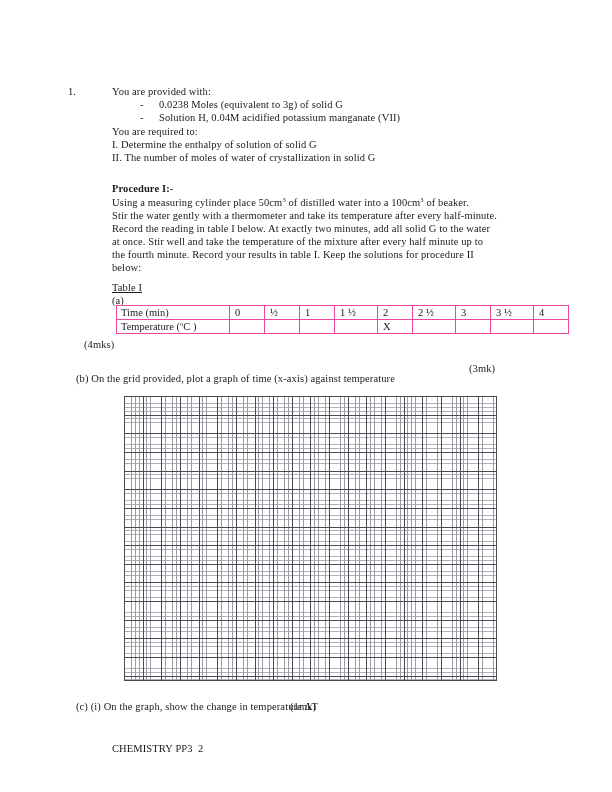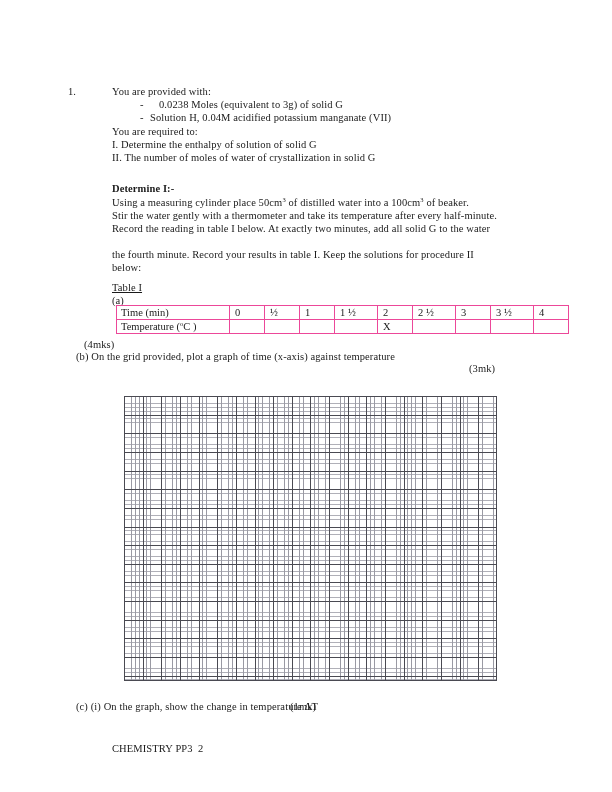--- a/index.html
+++ b/index.html
@@ -38,21 +38,21 @@
     line-height: 0;
   }
 
   
   #q-number { left: 68px; top: 85px; }
   #q-intro  { left: 112px; top: 85px; }
 
   #bullet-1-dash { left: 140px; top: 98px; }
   #bullet-1-text { left: 159px; top: 98px; }
   #bullet-2-dash { left: 140px; top: 111px; }
-  #bullet-2-text { left: 150px; top: 111px; font-family: Liberation Serif, serif; }
+  #bullet-2-text { left: 159px; top: 111px; font-family: Liberation Serif, serif; }
 
   #required-line { left: 112px; top: 125px; }
   #req-i   { left: 112px; top: 138px; }
   #req-ii  { left: 112px; top: 151px; text-align: center; }
 
   
   #procedure-heading { left: 112px; top: 182px; }
   #proc-l1 { left: 112px; top: 196px; }
   #proc-l2 { left: 112px; top: 209px; }
   #proc-l3 { left: 112px; top: 222px; }
@@ -88,21 +88,21 @@
     text-align: left;
     padding-left: 5px;
   }
   #data-table td.wide {
     width: 37px;
   }
 
   #marks-4 { left: 84px; top: 338px; }
 
   
-  #part-b-text  { left: 76px; top: 350px; text-align: center; }
+  #part-b-text  { left: 76px; top: 372px; text-align: center; }
   #part-b-marks { left: 469px; top: 362px; }
 
   
   #graph-grid {
     position: absolute;
     left: 124px;
     top: 396px;
     width: 373px;
     height: 285px;
     background-color: #ffffff;
@@ -140,26 +140,27 @@
   <div class="t" id="bullet-1-dash">-</div>
   <div class="t" id="bullet-1-text">0.0238 Moles (equivalent to 3g) of solid G</div>
 
   <div class="t" id="bullet-2-dash">-</div>
   <div class="t" id="bullet-2-text">Solution H, 0.04M acidified potassium manganate (VII)</div>
 
   <div class="t" id="required-line">You are required to:</div>
   <div class="t" id="req-i">I. Determine the enthalpy of solution of solid G</div>
   <div class="t" id="req-ii">II. The number of moles of water of crystallization in solid G</div>
 
-  <div class="t bold" id="procedure-heading">Determine I:-</div>
+  <div class="t bold" id="procedure-heading">Procedure I:-</div>
 
   <div class="t" id="proc-l1"><span>Using a measuring cylinder place 50cm</span><sup>3</sup><span> of distilled water into a 100cm</span><sup>3</sup><span> of beaker.</span></div>
 
   <div class="t" id="proc-l2">Stir the water gently with a thermometer and take its temperature after every half-minute.</div>
   <div class="t" id="proc-l3">Record the reading in table I below. At exactly two minutes, add all solid G to the water</div>
+  <div class="t" id="proc-l4">at once. Stir well and take the temperature of the mixture after every half minute up to</div>
   <div class="t" id="proc-l5">the fourth minute. Record your results in table I. Keep the solutions for procedure II</div>
   <div class="t" id="proc-l6">below:</div>
 
   <div class="t ul" id="table-caption">Table I</div>
   <div class="t" id="part-a">(a)</div>
 
   <table id="data-table">
     <tbody>
         <tr>
       <td class="rowlabel">Time (min)</td>

